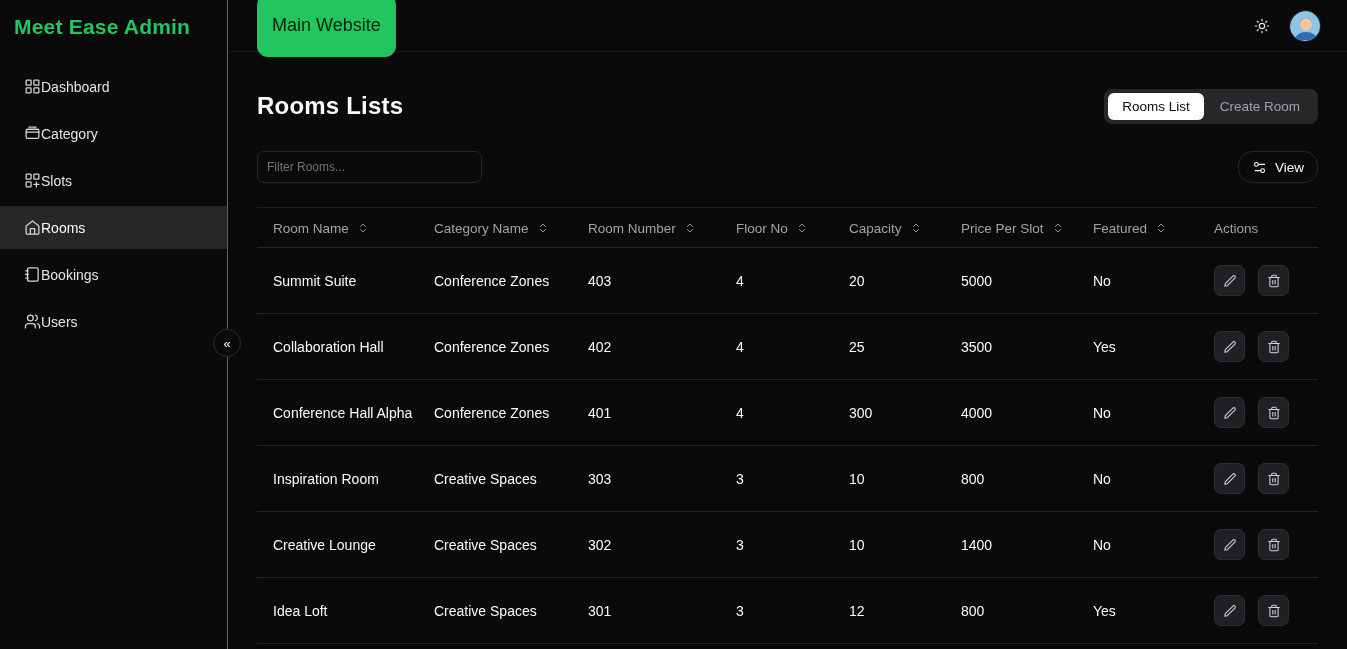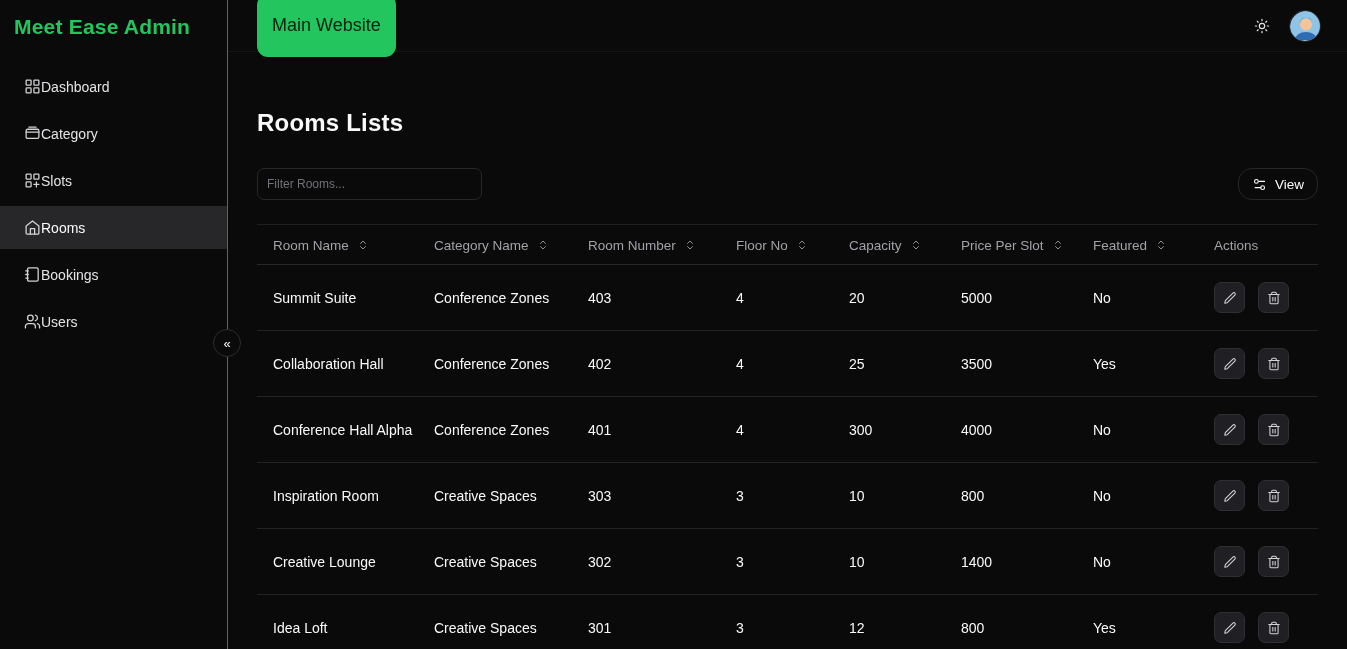--- a/index.html
+++ b/index.html
@@ -55,21 +55,21 @@
   }
   .icon-ghost svg { width:16px; height:16px; stroke:currentColor; fill:none;
     stroke-width:1.8; stroke-linecap:round; stroke-linejoin:round; }
   .avatar {
     width:32px; height:32px; border-radius:50%; overflow:hidden; cursor:pointer;
     border:1px solid #2c2c30;
   }
 
   .content { padding:0 29px; }
   .page-head {
-    margin-top:53px; height:36px;
+    margin-top:36px; height:36px;
     display:flex; justify-content:space-between; align-items:center;text-align:center;
   }
   .page-title { font-size:24px; font-weight:700; letter-spacing:.2px; }
   .tabs {
     background:#27272a; border-radius:8px; padding:4px;
     display:flex; gap:2px; align-items:center;
   }
   .tab {
     padding:6px 14px; font-size:13.5px; color:#a1a1aa;
     border-radius:6px; cursor:pointer; white-space:nowrap;
@@ -224,20 +224,24 @@
           <path d="M5 29a11 8 0 0 1 22 0z" fill="#2f6db3"></path>
         </svg>
       </div>
     </div>
   </header>
 
   <section class="content">
 
     <div class="page-head">
       <h1 class="page-title">Rooms Lists</h1>
+      <div class="tabs">
+        <div class="tab active">Rooms List</div>
+        <div class="tab">Create Room</div>
+      </div>
     </div>
 
     <div class="toolbar">
       <input class="filter-input" type="text" placeholder="Filter Rooms..." style="">
       <button class="btn-view">
         <span>
           <svg viewBox="0 0 24 24">
               <path d="M20 7h-9"></path>
               <path d="M14 17H5"></path>
               <circle cx="17" cy="17" r="3"></circle>

